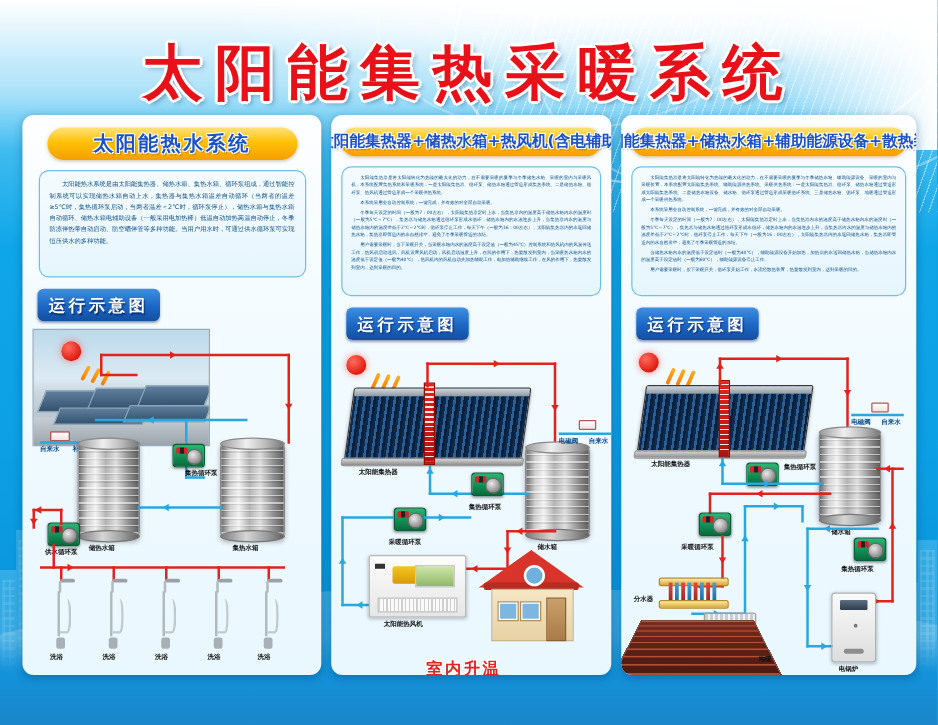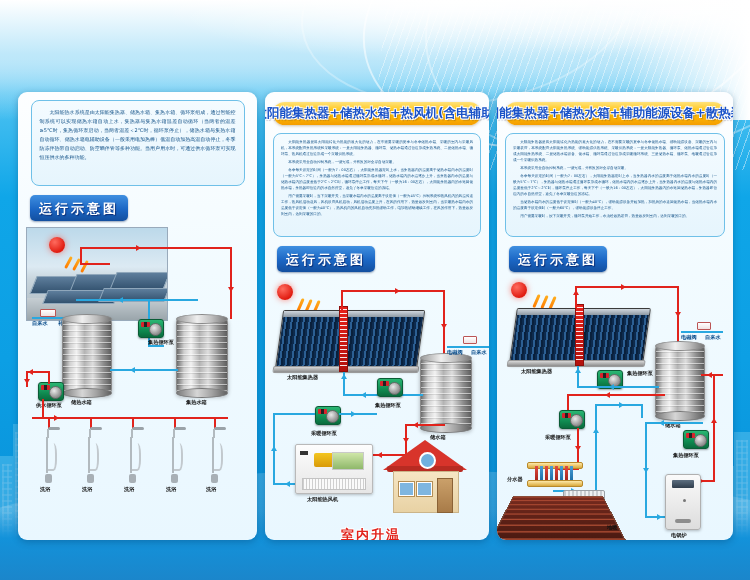--- a/index.html
+++ b/index.html
@@ -269,24 +269,30 @@
   </div>
   <div class="city city-r">
     <span style="right:0;width:16px;height:120px;"></span>
     <span style="right:15px;width:14px;height:86px;"></span>
     <span style="right:28px;width:12px;height:142px;"></span>
     <span style="right:40px;width:14px;height:70px;"></span>
   </div>
   <div class="bg-wave"></div>
   <div class="bg-bottom"></div>
 
+  <div class="title-wrap">
+    <div class="main-title">太阳能集热采暖系统</div>
+  </div>
 
   <div class="panels">
 
     <div class="panel p1">
+      <div class="hdr">
+        <span>太阳能热水系统</span>
+      </div>
       <div class="textbox">
         <p>太阳能热水系统是由太阳能集热器、储热水箱、集热水箱、循环泵组成，通过智能控制系统可以实现储热水箱自动上水，集热器与集热水箱温差自动循环（当两者的温差≥5℃时，集热循环泵启动，当两者温差＜2℃时，循环泵停止），储热水箱与集热水箱自动循环、储热水箱电辅助设备（一般采用电加热棒）低温自动加热高温自动停止，冬季防冻伴热带自动启动、防空晒伴管等多种功能。当用户用水时，可通过供水循环泵可实现恒压供水的多种功能。</p>
       </div>
       <div class="badge">
         <span>运行示意图</span>
       </div>
 
       <div class="diagram">
 
         <div class="roofphoto">

